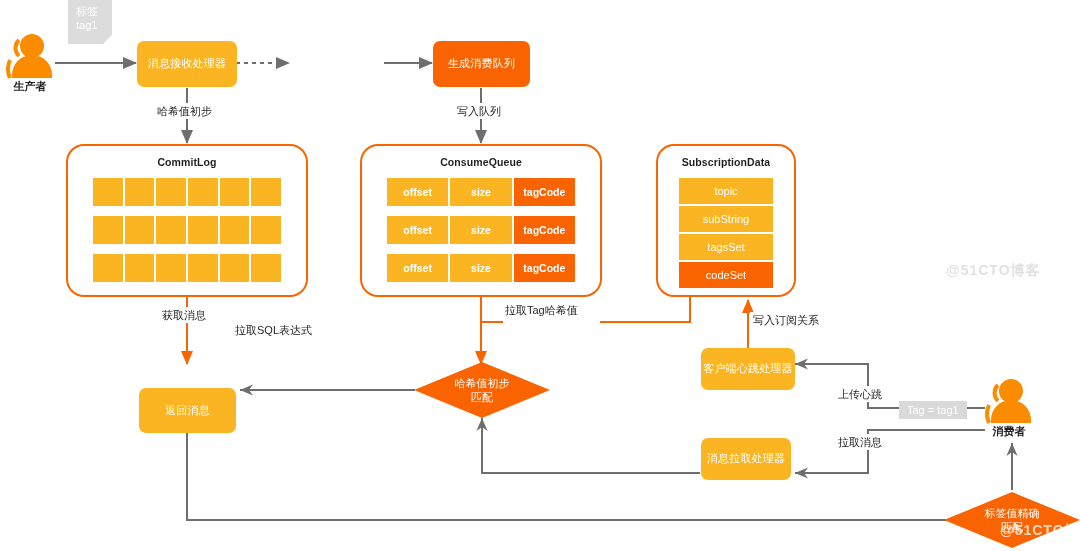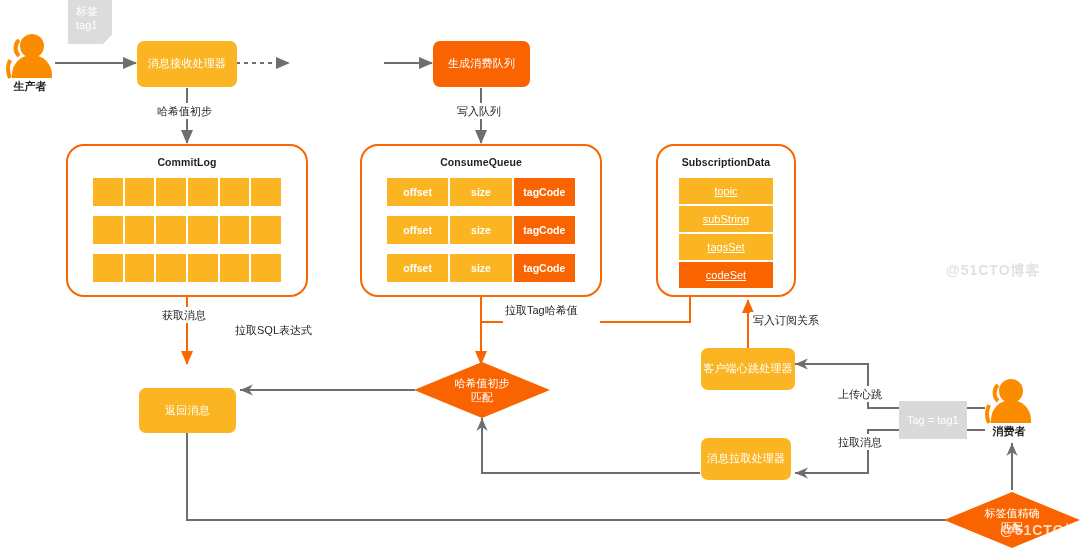--- a/index.html
+++ b/index.html
@@ -100,21 +100,20 @@
   .stack-cell {
     flex: 1 1 0;
     background: #fbb522;
     border: 1.5px solid #ffffff;
     box-sizing: border-box;
     color: #ffffff;
     font-size: 11px;
     display: flex;
     align-items: center;
     justify-content: center;
-    text-decoration: underline;
   }
   .stack-cell.hot { background: #fa6400; }
 
   .edge-label {
     position: absolute;
     background: #ffffff;
     color: #1f1f1f;
     font-size: 11px;
     padding: 1px 3px;
     white-space: nowrap;
@@ -128,21 +127,21 @@
     line-height: 1.25;
     padding: 5px 7px 12px 8px;
     box-sizing: border-box;
     white-space: pre-line;
   }
   .tag-pill {
     position: absolute;
     background: #d9d9d9;
     color: #ffffff;
     font-size: 11px;
-    padding: 13px 8px;
+    padding: 3px 8px;
     white-space: nowrap;
     box-sizing: border-box;
     text-align: center;
   }
   .actor {
     position: absolute;
     width: 56px;
     height: 62px;
   }
   .actor-label {

